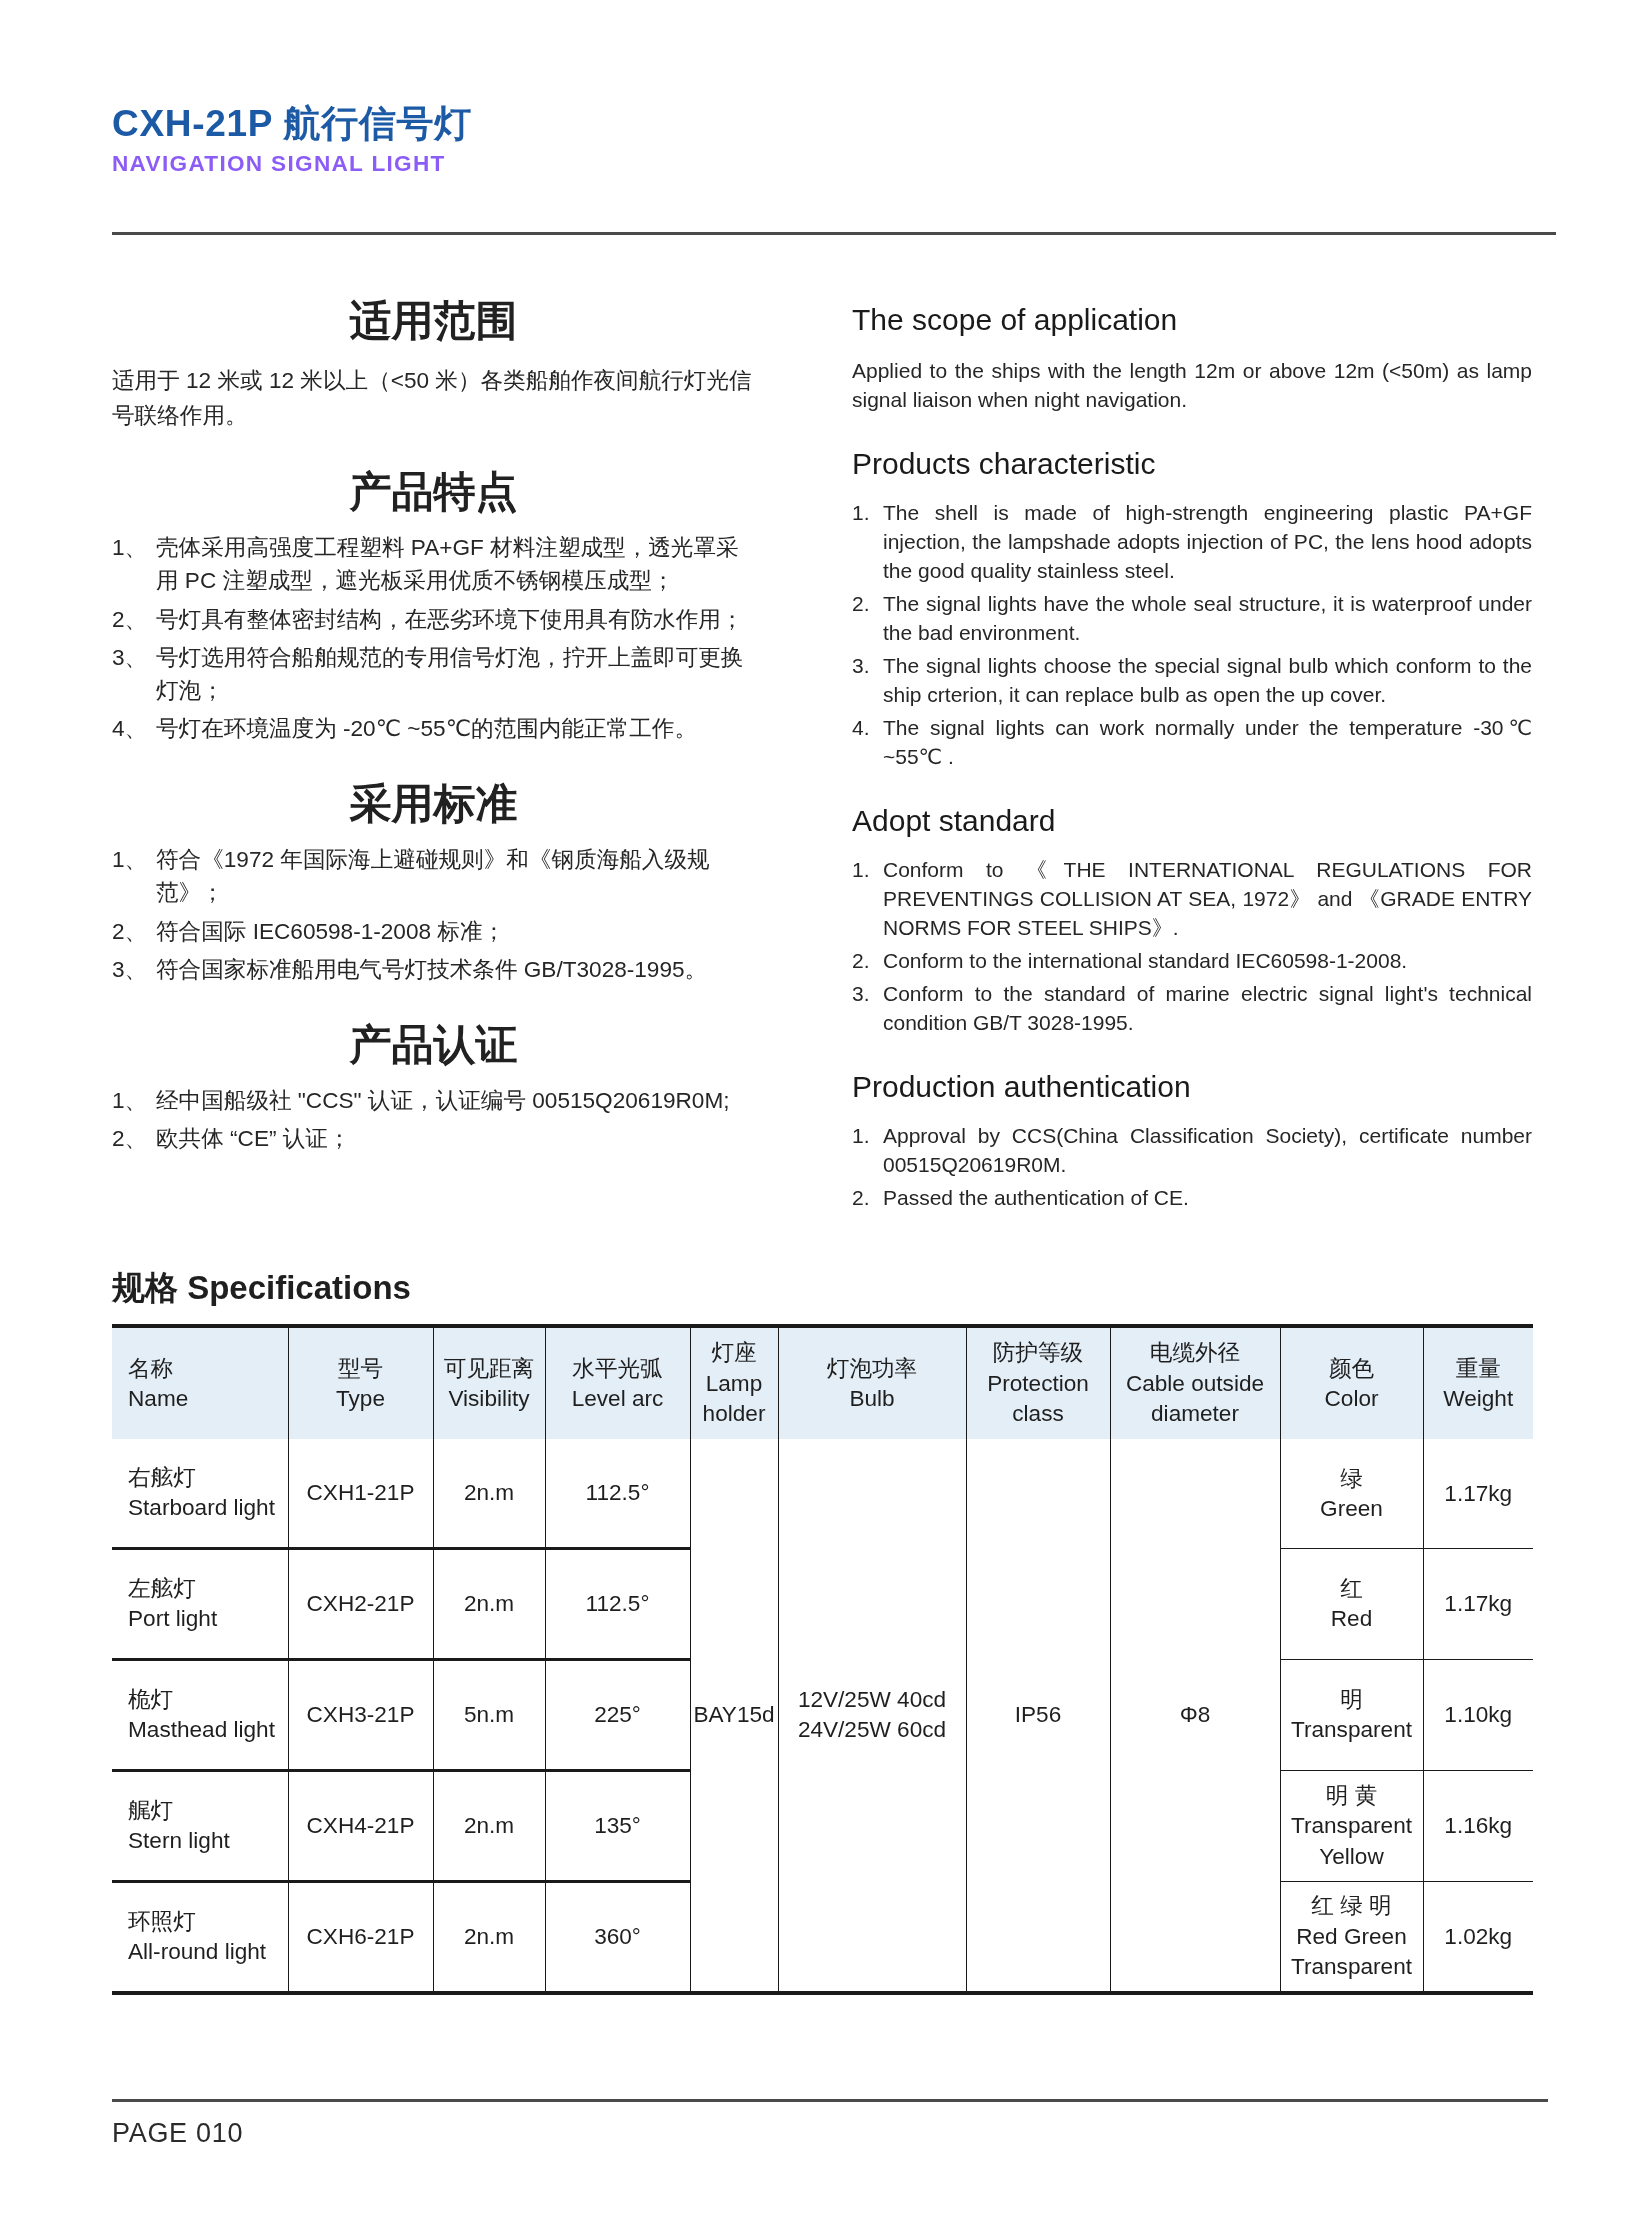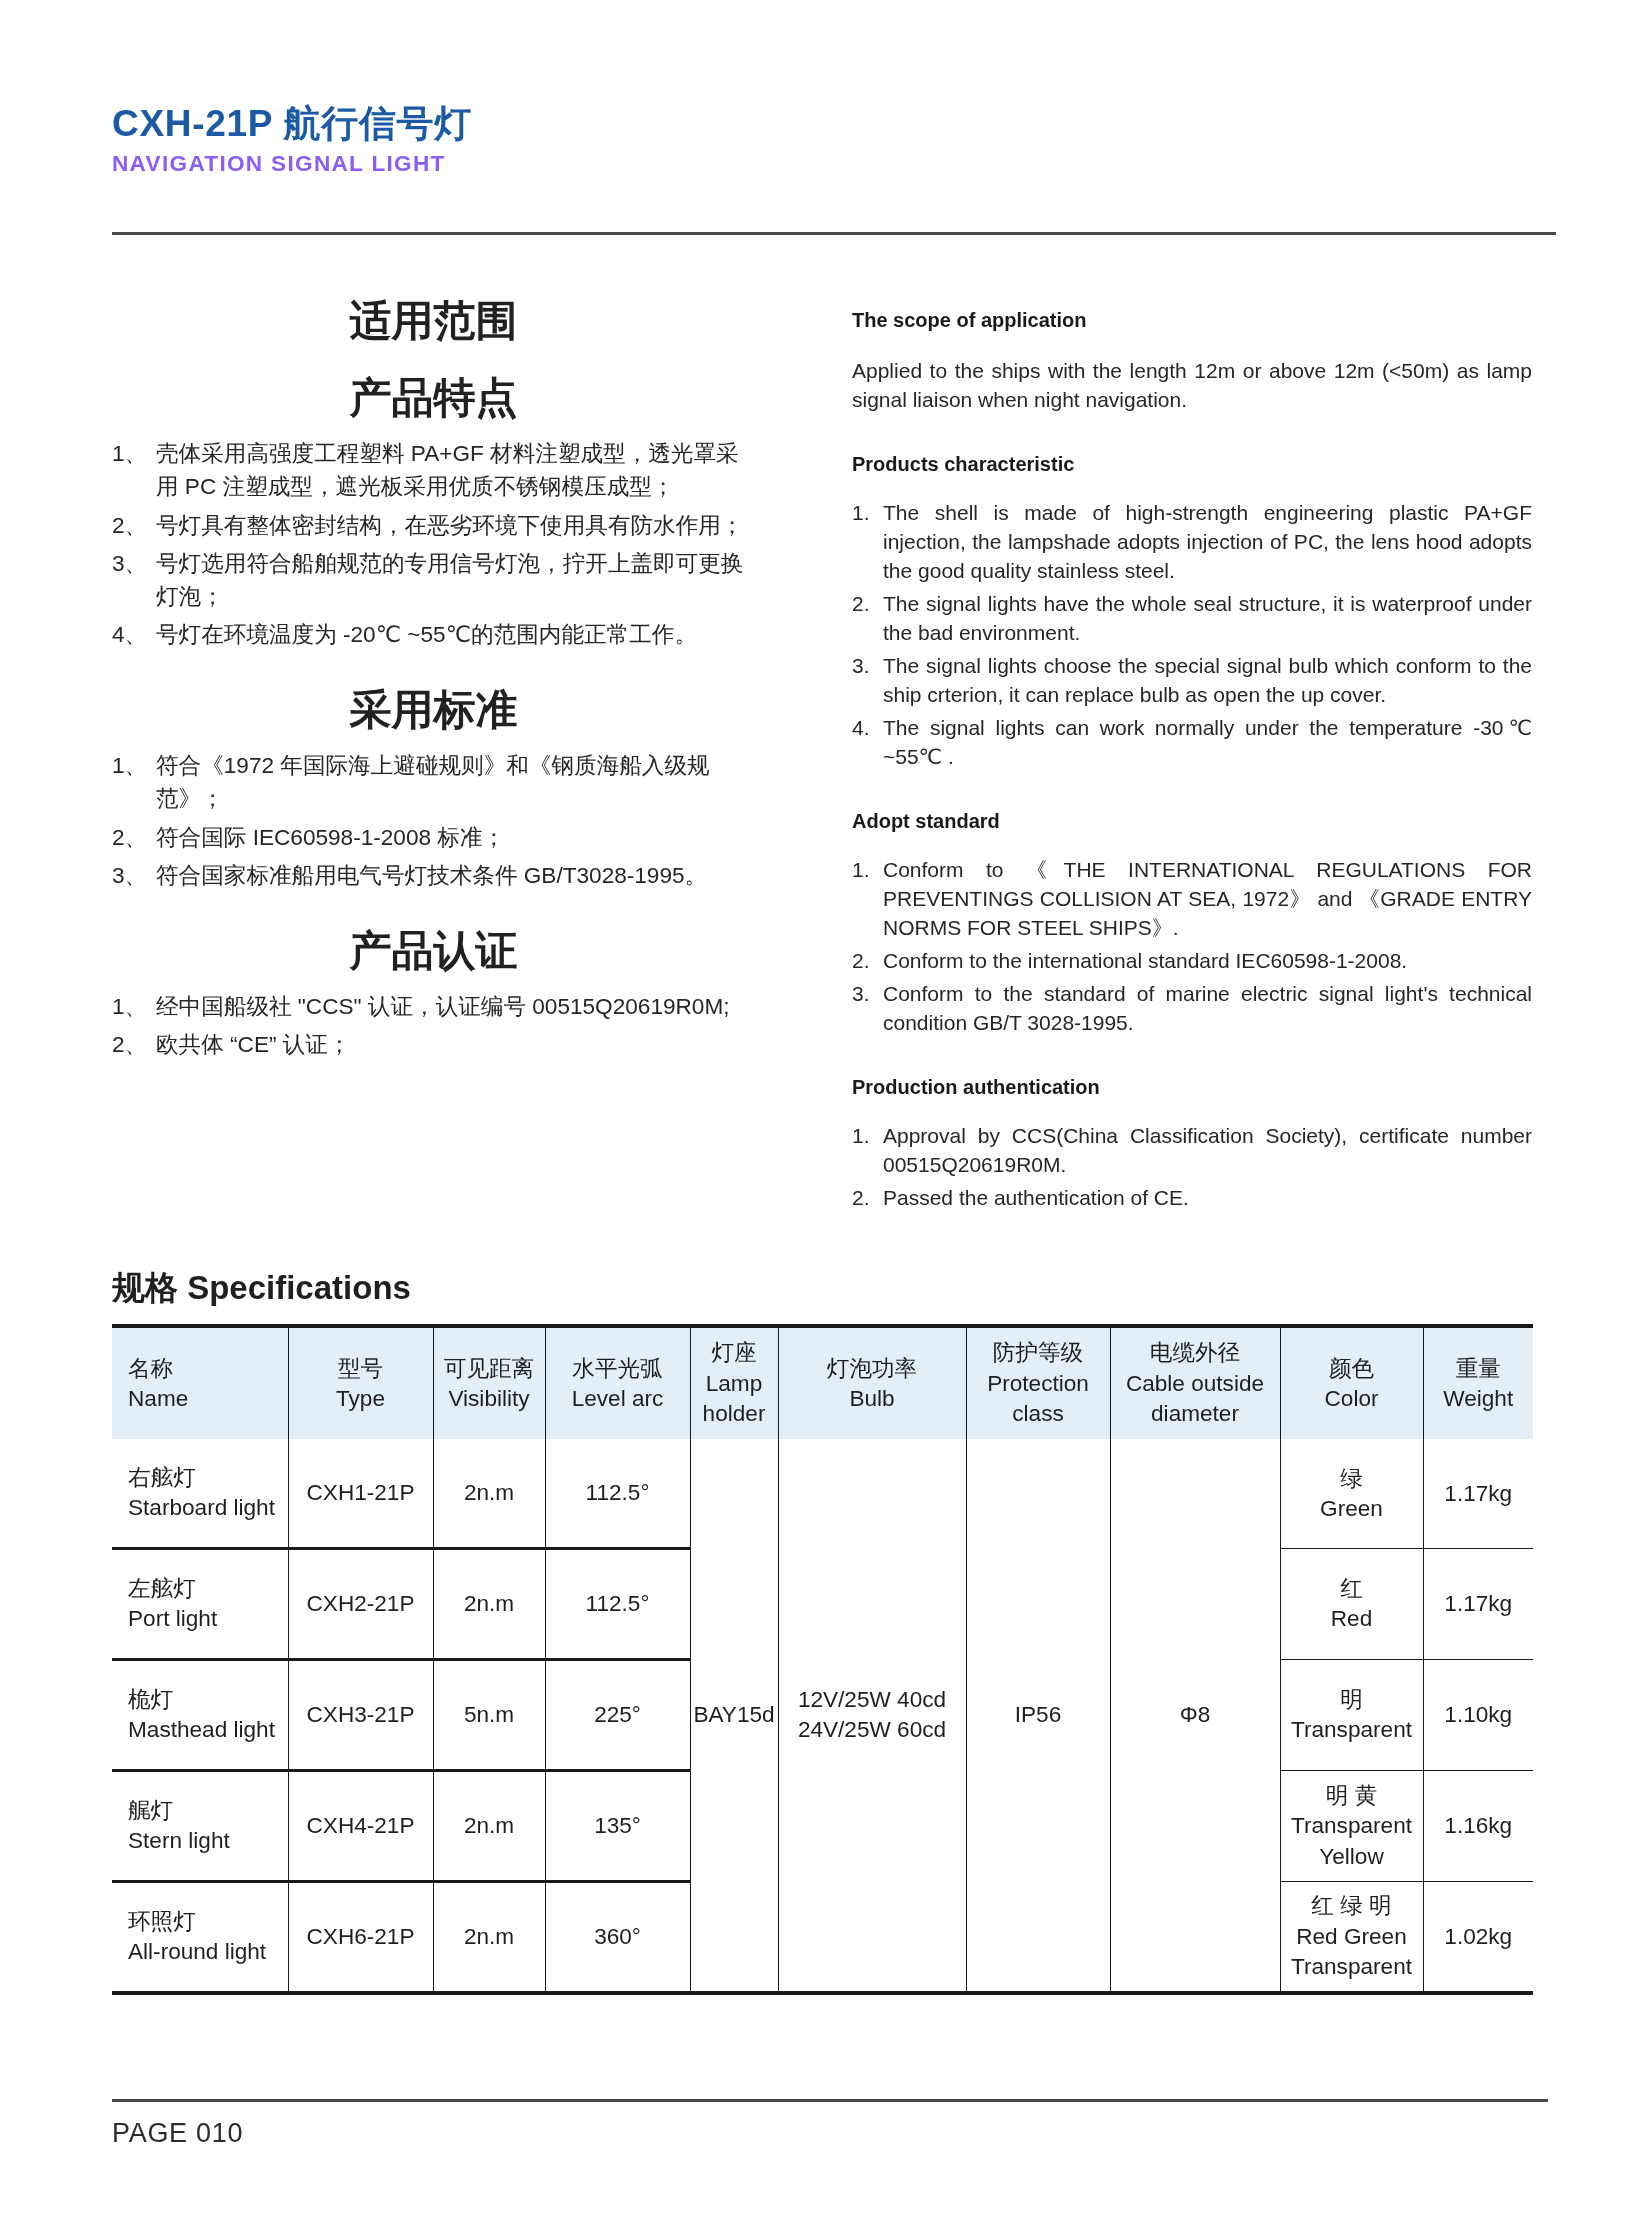--- a/index.html
+++ b/index.html
@@ -25,21 +25,21 @@
 
   .columns { display: flex; margin: 67px 0 0 112px; }
   .col-left  { width: 643px; }
   .col-right { width: 680px; margin-left: 97px; }
 
   .col-left  section { margin-top: 40px; }
   .col-right section { margin-top: 32px; }
   .col-left  section:first-child, .col-right section:first-child { margin-top: 0; }
 
   .col-left  h3 { margin: 0; font-size: 42px; line-height: 37px; font-weight: bold; color: #212121; text-align: center; }
-  .col-right h3 { margin: 0; font-size: 20px; line-height: 36px; font-weight: bold; color: #1a1a1a; }
+  .col-right h3 { margin: 0; font-size: 30px; line-height: 36px; font-weight: normal; color: #1a1a1a; }
 
   .zh-p { margin: 24px 0 0; font-size: 22.6px; line-height: 35px; color: #262626; }
   .en-p { margin: 17.3px 0 0; font-size: 21px; line-height: 29px; color: #262626; text-align: justify; }
 
   .items-zh { margin-top: 21px; }
   .items-en { margin-top: 16px; }
   .item { display: flex; color: #262626; }
   .items-zh .item { font-size: 22.6px; line-height: 33px; }
   .items-zh .item + .item { margin-top: 5.3px; }
   .items-en .item { font-size: 21px; line-height: 29px; }
@@ -85,20 +85,21 @@
     <div class="title-en">NAVIGATION SIGNAL LIGHT</div>
   </header>
 
   <div class="rule top-rule"></div>
 
   <div class="columns">
 
     <div class="col-left">
       <section>
         <h3>适用范围</h3>
+        <p class="zh-p">适用于 12 米或 12 米以上（&lt;50 米）各类船舶作夜间航行灯光信号联络作用。</p>
       </section>
       <section>
         <h3>产品特点</h3>
         <div class="items-zh">
           <div class="item">
               <span class="num">1、</span>
               <span class="txt">壳体采用高强度工程塑料 PA+GF 材料注塑成型，透光罩采用 PC 注塑成型，遮光板采用优质不锈钢模压成型；</span>
             </div>
           <div class="item">
               <span class="num">2、</span>

